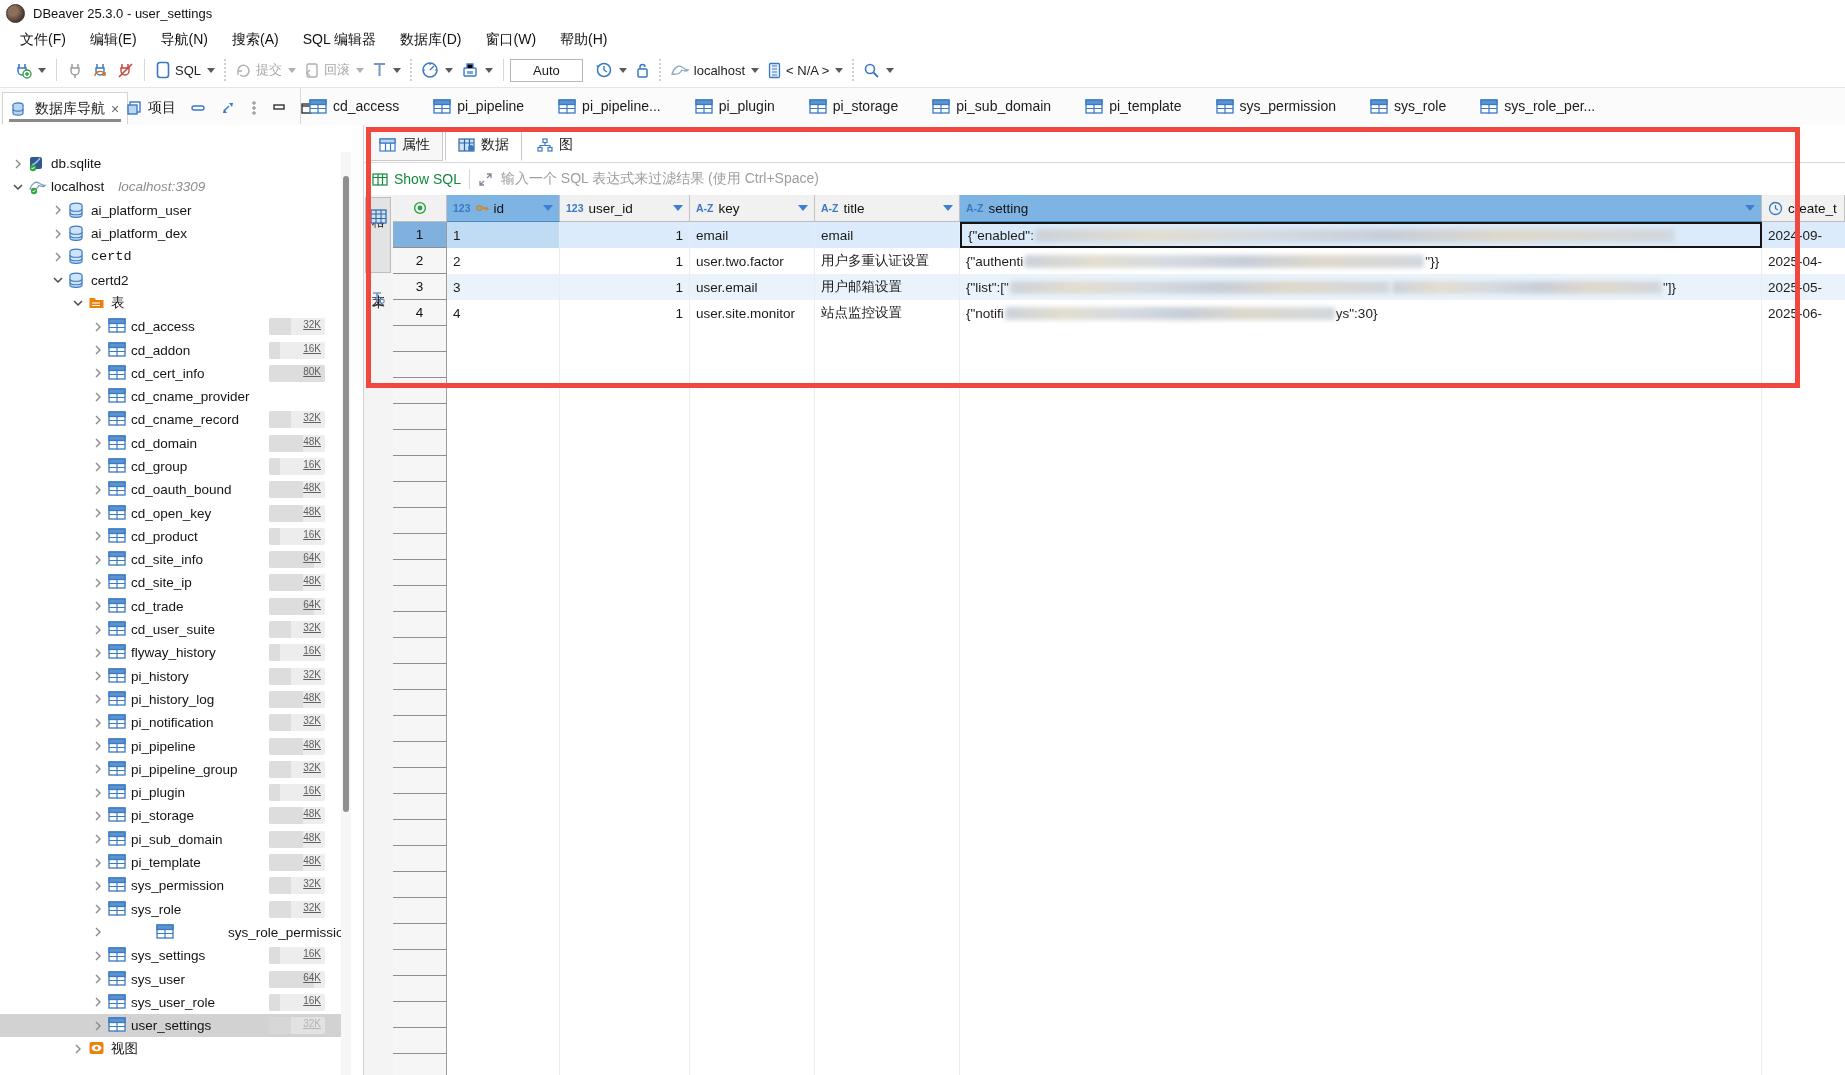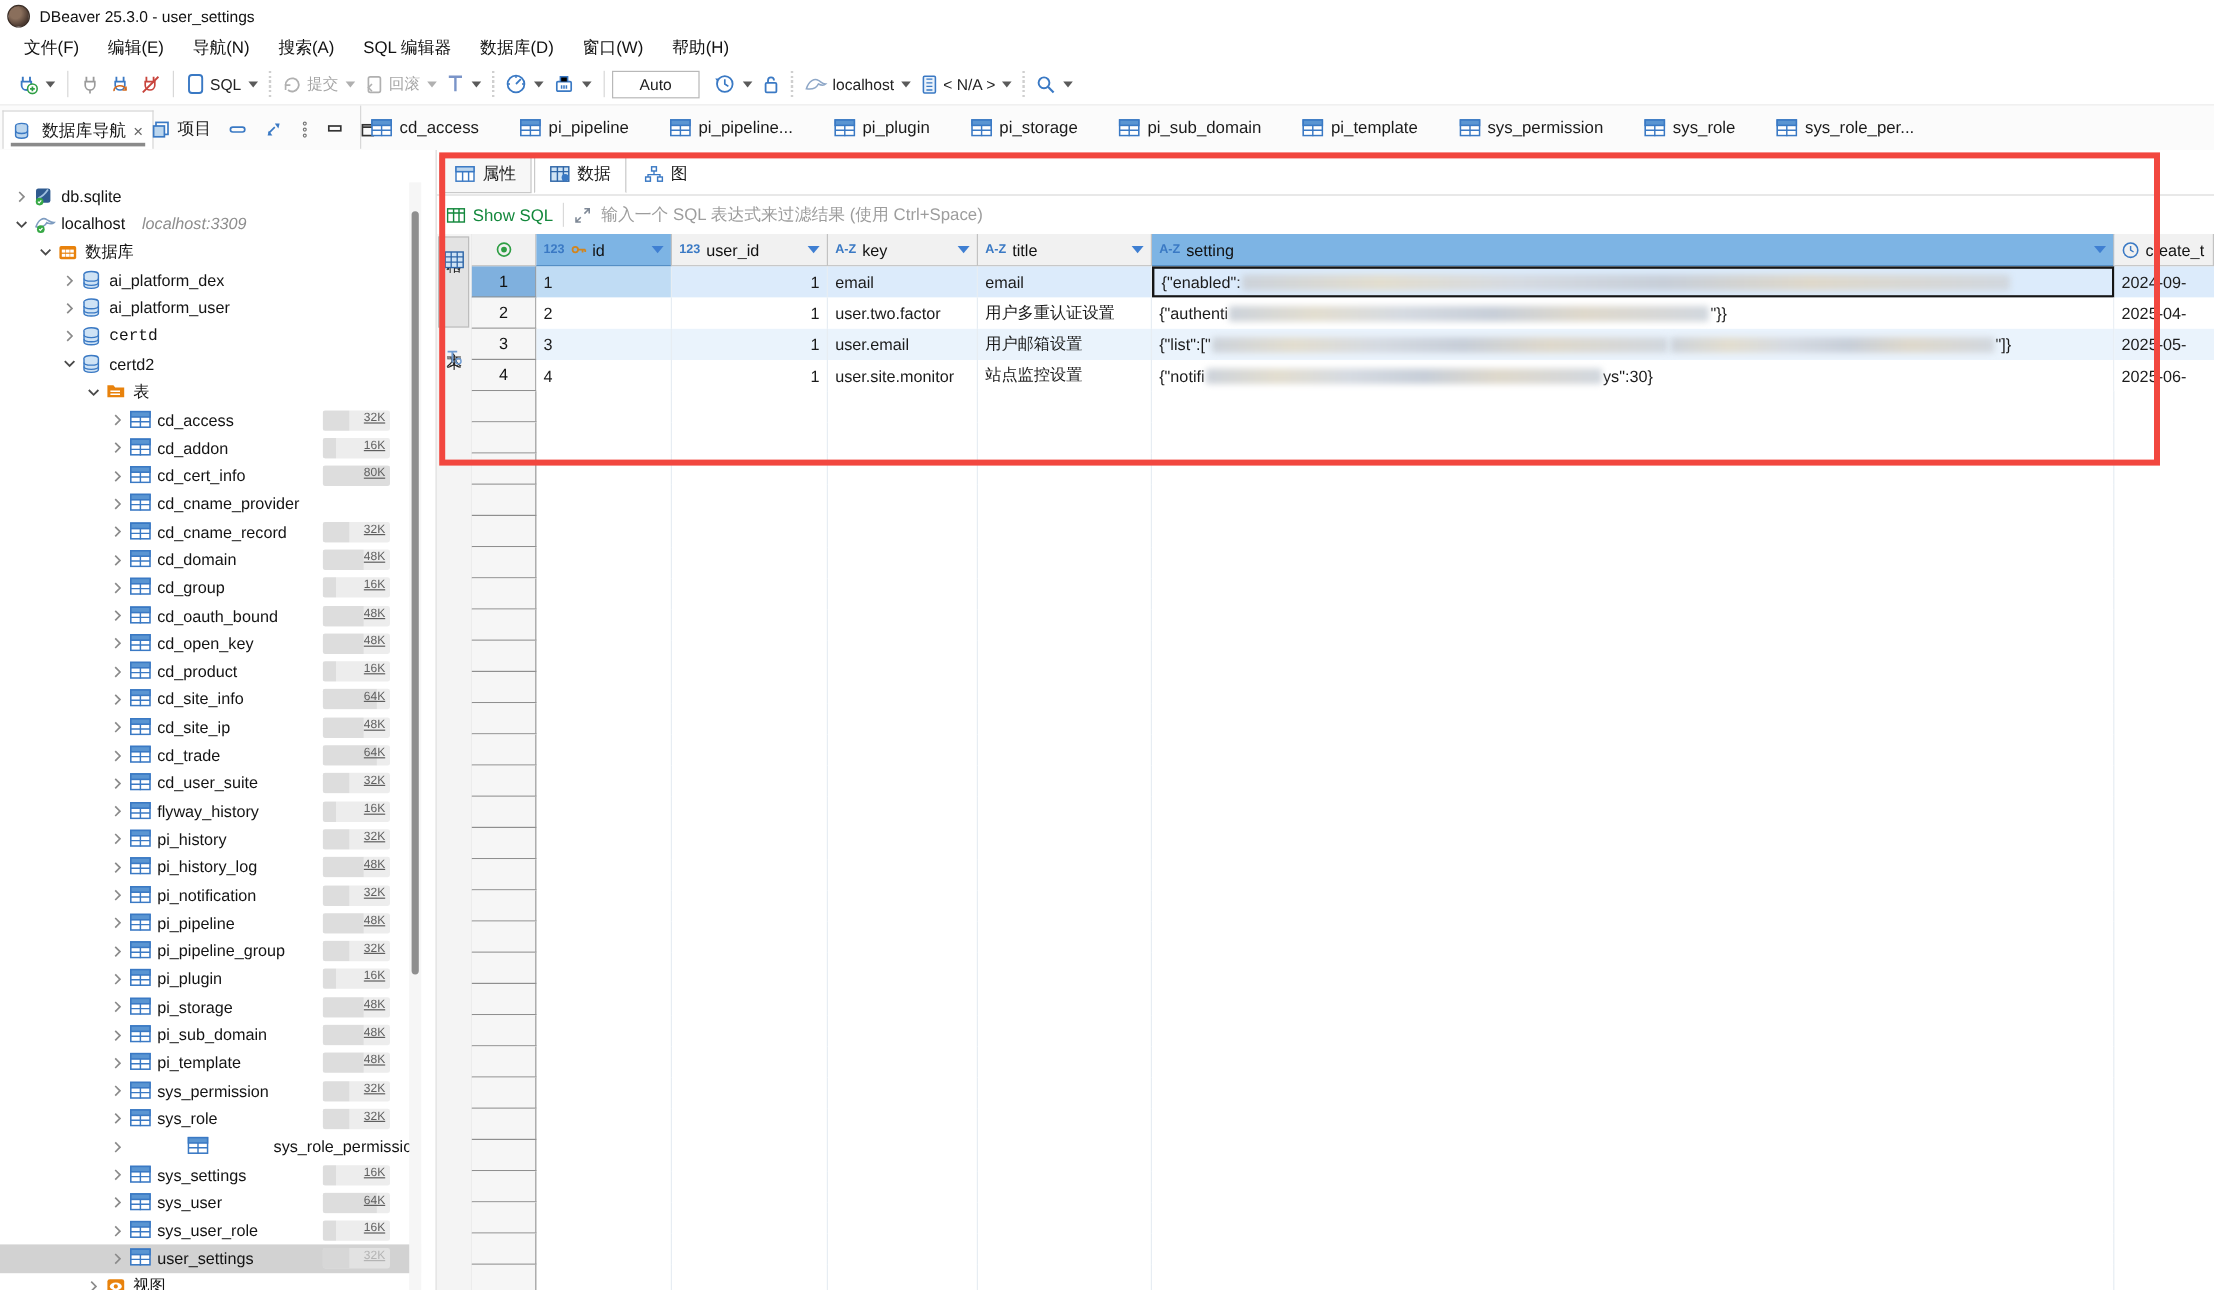--- a/index.html
+++ b/index.html
@@ -448,68 +448,49 @@
         <span class="ticon">
           <svg width="19" height="17" viewBox="0 0 19 17">
             <path d="M2 11C4 5 8 3 11 5c2 1 3 2.5 6 2.5-2 2-4 1-6 0-1 2-4 5-9 3.5z" fill="none" stroke="#7e9cc0" stroke-width="1.3"></path>
             <circle cx="6" cy="13" r="3.2" fill="#36a845"></circle>
             <path d="M4.6 13l1 1 1.8-2" stroke="#fff" stroke-width="1" fill="none"></path>
           </svg>
         </span>
         <span class="tlabel">localhost</span>
         <span class="tmeta">localhost:3309</span>
       </div>
-      <div class="trow" style="padding-left: 32px;">
-        <span class="chev">
-          <svg width="12" height="12" viewBox="0 0 12 12">
-            <path d="M2 4l4 4 4-4" fill="none" stroke="#4a4a4a" stroke-width="1.5"></path>
-          </svg>
-        </span>
-        <span class="ticon">
-          <svg width="17" height="16" viewBox="0 0 17 16">
-            <rect x="1.5" y="3" width="14" height="11" rx="1.5" fill="#e8820c"></rect>
-            <rect x="3.5" y="6" width="3" height="2.5" fill="#fff"></rect>
-            <rect x="7" y="6" width="3" height="2.5" fill="#fff"></rect>
-            <rect x="10.5" y="6" width="3" height="2.5" fill="#fff"></rect>
-            <rect x="3.5" y="9.5" width="3" height="2.5" fill="#fff"></rect>
-            <rect x="7" y="9.5" width="3" height="2.5" fill="#fff"></rect>
-            <rect x="10.5" y="9.5" width="3" height="2.5" fill="#fff"></rect>
-          </svg>
-        </span>
-        <span class="tlabel">数据库</span>
-      </div>
       <div class="trow" style="padding-left: 52px;">
         <span class="chev">
           <svg width="12" height="12" viewBox="0 0 12 12">
             <path d="M4 2l4 4-4 4" fill="none" stroke="#8a8a8a" stroke-width="1.4"></path>
           </svg>
         </span>
         <span class="ticon">
           <svg width="16" height="17" viewBox="0 0 16 17">
             <ellipse cx="8" cy="3.5" rx="6" ry="2.3" fill="#cfe3f5" stroke="#3a79c4" stroke-width="1.2"></ellipse>
             <path d="M2 3.5v9.5c0 1.3 2.7 2.3 6 2.3s6-1 6-2.3V3.5" fill="#cfe3f5" stroke="#3a79c4" stroke-width="1.2"></path>
             <path d="M2 7c0 1.3 2.7 2.3 6 2.3S14 8.3 14 7M2 10.5c0 1.3 2.7 2.3 6 2.3s6-1 6-2.3" fill="none" stroke="#3a79c4" stroke-width="1.1"></path>
           </svg>
         </span>
-        <span class="tlabel">ai_platform_dex</span>
+        <span class="tlabel">ai_platform_user</span>
       </div>
       <div class="trow" style="padding-left: 52px;">
         <span class="chev">
           <svg width="12" height="12" viewBox="0 0 12 12">
             <path d="M4 2l4 4-4 4" fill="none" stroke="#8a8a8a" stroke-width="1.4"></path>
           </svg>
         </span>
         <span class="ticon">
           <svg width="16" height="17" viewBox="0 0 16 17">
             <ellipse cx="8" cy="3.5" rx="6" ry="2.3" fill="#cfe3f5" stroke="#3a79c4" stroke-width="1.2"></ellipse>
             <path d="M2 3.5v9.5c0 1.3 2.7 2.3 6 2.3s6-1 6-2.3V3.5" fill="#cfe3f5" stroke="#3a79c4" stroke-width="1.2"></path>
             <path d="M2 7c0 1.3 2.7 2.3 6 2.3S14 8.3 14 7M2 10.5c0 1.3 2.7 2.3 6 2.3s6-1 6-2.3" fill="none" stroke="#3a79c4" stroke-width="1.1"></path>
           </svg>
         </span>
-        <span class="tlabel">ai_platform_user</span>
+        <span class="tlabel">ai_platform_dex</span>
       </div>
       <div class="trow" style="padding-left: 52px; font-family: Liberation Mono, monospace;">
         <span class="chev">
           <svg width="12" height="12" viewBox="0 0 12 12">
             <path d="M4 2l4 4-4 4" fill="none" stroke="#8a8a8a" stroke-width="1.4"></path>
           </svg>
         </span>
         <span class="ticon">
           <svg width="16" height="17" viewBox="0 0 16 17">
             <ellipse cx="8" cy="3.5" rx="6" ry="2.3" fill="#cfe3f5" stroke="#3a79c4" stroke-width="1.2"></ellipse>

